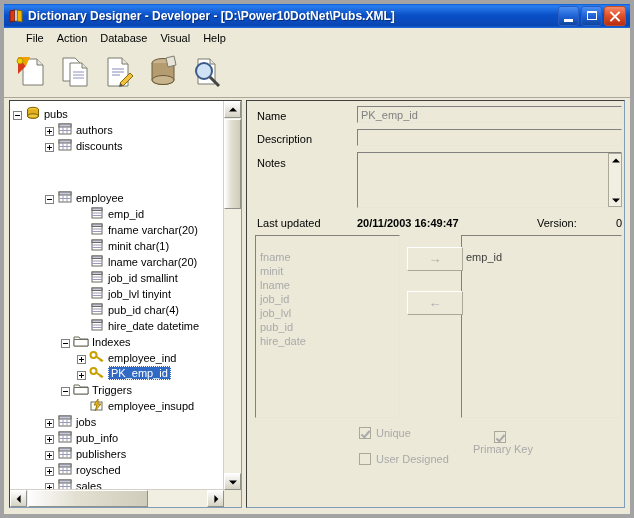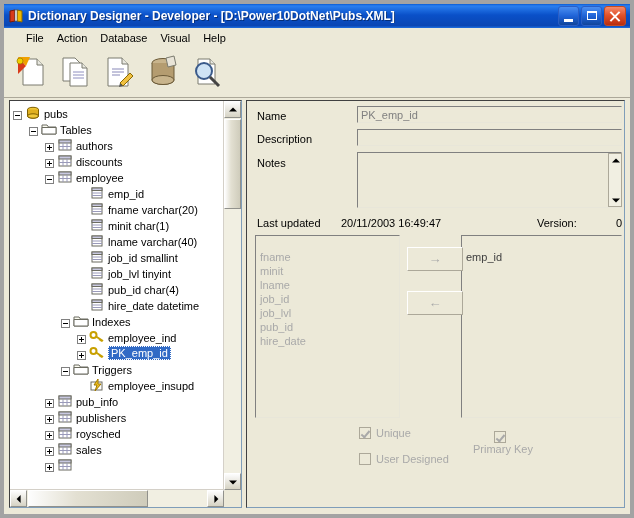--- a/index.html
+++ b/index.html
@@ -397,28 +397,20 @@
       <div class="tree" id="tree">
           <div class="node" style="padding-left: 0px;">
             <span class="exp minus"></span>
             <span class="ico"><svg width="16" height="14" viewBox="0 0 16 14">
                 <ellipse cx="8" cy="3.5" rx="5.5" ry="2.2" fill="#f0c838" stroke="#806000"></ellipse>
                 <path d="M2.5 3.5 L2.5 10 A5.5 2.2 0 0 0 13.5 10 L13.5 3.5" fill="#e0b020" stroke="#806000"></path>
                 <ellipse cx="8" cy="10" rx="5.5" ry="2.2" fill="#f0c838" stroke="#806000"></ellipse>
               </svg></span>
             <span class="lbl">pubs</span>
           </div>
-          <div class="node" style="padding-left: 16px;">
-            <span class="exp minus"></span>
-            <span class="ico"><svg width="16" height="14" viewBox="0 0 16 14">
-                <path d="M1 3 L6 3 L7.5 5 L15 5 L15 12 L1 12 Z" fill="#fdfdf2" stroke="#6b6b60"></path>
-                <path d="M1 5.5 L15 5.5 L15 12 L1 12 Z" fill="#ffffff" stroke="#6b6b60"></path>
-              </svg></span>
-            <span class="lbl">Tables</span>
-          </div>
           <div class="node" style="padding-left: 32px;">
             <span class="exp plus"></span>
             <span class="ico"><svg width="16" height="14" viewBox="0 0 16 14">
                 <rect x="2" y="2" width="12" height="10" fill="#ffffff" stroke="#6b6b60"></rect>
                 <rect x="2" y="2" width="12" height="3" fill="#c8c8e0" stroke="#6b6b60"></rect>
                 <line x1="6" y1="5" x2="6" y2="12" stroke="#9a9aba"></line>
                 <line x1="10" y1="5" x2="10" y2="12" stroke="#9a9aba"></line>
                 <line x1="2" y1="8.5" x2="14" y2="8.5" stroke="#9a9aba"></line>
               </svg></span>
             <span class="lbl">authors</span>
@@ -427,21 +419,21 @@
             <span class="exp plus"></span>
             <span class="ico"><svg width="16" height="14" viewBox="0 0 16 14">
                 <rect x="2" y="2" width="12" height="10" fill="#ffffff" stroke="#6b6b60"></rect>
                 <rect x="2" y="2" width="12" height="3" fill="#c8c8e0" stroke="#6b6b60"></rect>
                 <line x1="6" y1="5" x2="6" y2="12" stroke="#9a9aba"></line>
                 <line x1="10" y1="5" x2="10" y2="12" stroke="#9a9aba"></line>
                 <line x1="2" y1="8.5" x2="14" y2="8.5" stroke="#9a9aba"></line>
               </svg></span>
             <span class="lbl">discounts</span>
           </div>
-          <div class="node" style="padding-left: 32px;">
+          <div class="node" style="padding-left: 32px; margin-top: 36px;">
             <span class="exp minus"></span>
             <span class="ico"><svg width="16" height="14" viewBox="0 0 16 14">
                 <rect x="2" y="2" width="12" height="10" fill="#ffffff" stroke="#6b6b60"></rect>
                 <rect x="2" y="2" width="12" height="3" fill="#c8c8e0" stroke="#6b6b60"></rect>
                 <line x1="6" y1="5" x2="6" y2="12" stroke="#9a9aba"></line>
                 <line x1="10" y1="5" x2="10" y2="12" stroke="#9a9aba"></line>
                 <line x1="2" y1="8.5" x2="14" y2="8.5" stroke="#9a9aba"></line>
               </svg></span>
             <span class="lbl">employee</span>
           </div>
@@ -476,21 +468,21 @@
             <span class="lbl">minit char(1)</span>
           </div>
           <div class="node" style="padding-left: 64px;">
             <span class="exp none"></span>
             <span class="ico"><svg width="16" height="14" viewBox="0 0 16 14">
                 <rect x="3" y="2" width="10" height="10" fill="#ffffff" stroke="#6b6b60"></rect>
                 <rect x="3" y="2" width="10" height="2.5" fill="#c8c8e0" stroke="#6b6b60"></rect>
                 <line x1="3" y1="7" x2="13" y2="7" stroke="#9a9aba"></line>
                 <line x1="3" y1="9.5" x2="13" y2="9.5" stroke="#9a9aba"></line>
               </svg></span>
-            <span class="lbl">lname varchar(40)</span>
+            <span class="lbl">lname varchar(20)</span>
           </div>
           <div class="node" style="padding-left: 64px;">
             <span class="exp none"></span>
             <span class="ico"><svg width="16" height="14" viewBox="0 0 16 14">
                 <rect x="3" y="2" width="10" height="10" fill="#ffffff" stroke="#6b6b60"></rect>
                 <rect x="3" y="2" width="10" height="2.5" fill="#c8c8e0" stroke="#6b6b60"></rect>
                 <line x1="3" y1="7" x2="13" y2="7" stroke="#9a9aba"></line>
                 <line x1="3" y1="9.5" x2="13" y2="9.5" stroke="#9a9aba"></line>
               </svg></span>
             <span class="lbl">job_id smallint</span>
@@ -557,20 +549,31 @@
               </svg></span>
             <span class="lbl">Triggers</span>
           </div>
           <div class="node" style="padding-left: 64px;">
             <span class="exp none"></span>
             <span class="ico"><svg width="16" height="14" viewBox="0 0 16 14">
                 <rect x="2" y="4" width="11" height="8" fill="#ffffff" stroke="#6b6b60"></rect>
                 <path d="M9 1 L5 7 L8 7 L6 13 L12 6 L9 6 Z" fill="#f0c020" stroke="#a07800"></path>
               </svg></span>
             <span class="lbl">employee_insupd</span>
+          </div>
+          <div class="node" style="padding-left: 32px;">
+            <span class="exp plus"></span>
+            <span class="ico"><svg width="16" height="14" viewBox="0 0 16 14">
+                <rect x="2" y="2" width="12" height="10" fill="#ffffff" stroke="#6b6b60"></rect>
+                <rect x="2" y="2" width="12" height="3" fill="#c8c8e0" stroke="#6b6b60"></rect>
+                <line x1="6" y1="5" x2="6" y2="12" stroke="#9a9aba"></line>
+                <line x1="10" y1="5" x2="10" y2="12" stroke="#9a9aba"></line>
+                <line x1="2" y1="8.5" x2="14" y2="8.5" stroke="#9a9aba"></line>
+              </svg></span>
+            <span class="lbl">jobs</span>
           </div>
           <div class="node" style="padding-left: 32px;">
             <span class="exp plus"></span>
             <span class="ico"><svg width="16" height="14" viewBox="0 0 16 14">
                 <rect x="2" y="2" width="12" height="10" fill="#ffffff" stroke="#6b6b60"></rect>
                 <rect x="2" y="2" width="12" height="3" fill="#c8c8e0" stroke="#6b6b60"></rect>
                 <line x1="6" y1="5" x2="6" y2="12" stroke="#9a9aba"></line>
                 <line x1="10" y1="5" x2="10" y2="12" stroke="#9a9aba"></line>
                 <line x1="2" y1="8.5" x2="14" y2="8.5" stroke="#9a9aba"></line>
               </svg></span>
@@ -652,21 +655,21 @@
       <span class="fbox" style="left:110px; top:28px; width:265px; height:17px;"></span>
 
       <span class="flabel" style="left:10px; top:56px;">Notes</span>
       <span class="fbox" style="left:110px; top:51px; width:265px; height:56px;"></span>
       <span class="sub-scroll" style="left:361px; top:52px; width:14px; height:54px;">
         <span class="arrow a-up" style="left:7px; top:7px;"></span>
         <span class="arrow a-dn" style="left:7px; top:46px;"></span>
       </span>
 
       <span class="flabel" style="left:10px; top:116px;">Last updated</span>
-      <span class="flabel" style="left:94px; top:116px;">20/11/2003 16:49:47</span>
+      <span class="flabel" style="left:110px; top:116px;font-weight:bold;">20/11/2003 16:49:47</span>
       <span class="flabel" style="left:290px; top:116px;">Version:</span>
       <span class="flabel" style="left:369px; top:116px;">0</span>
 
       <div class="list" id="avail-list" style="left:8px; top:134px; width:145px; height:183px;">
           <div>fname</div>
           <div>minit</div>
           <div>lname</div>
           <div>job_id</div>
           <div>job_lvl</div>
           <div>pub_id</div>

